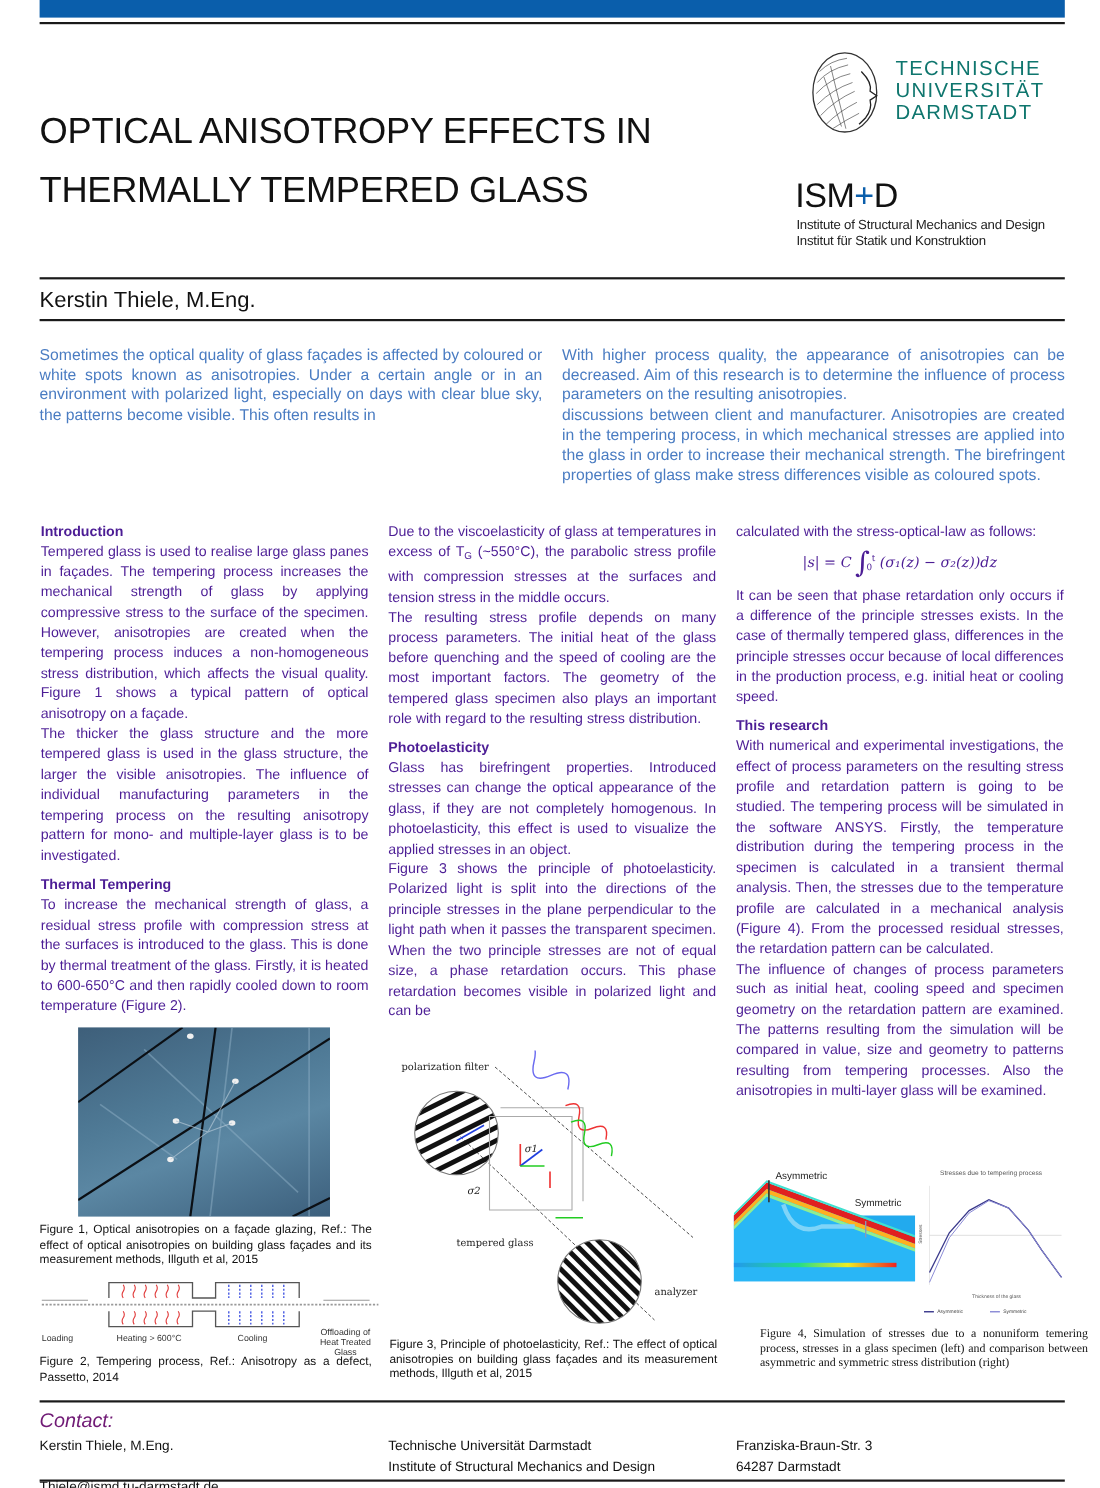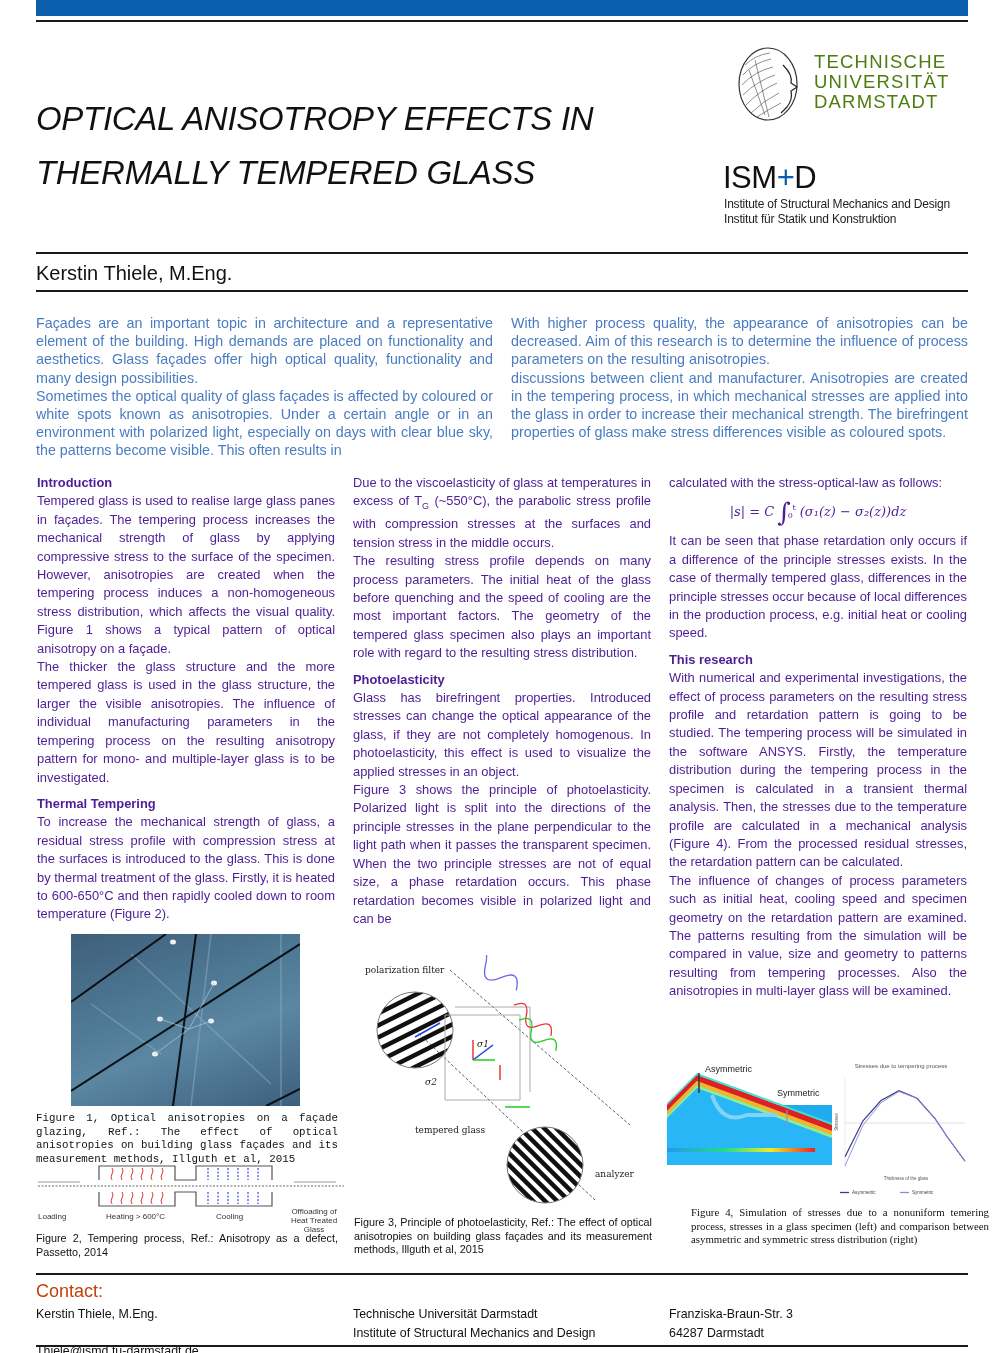--- a/index.html
+++ b/index.html
@@ -3,24 +3,24 @@
 <meta charset="utf-8">
 <style>
   * { box-sizing: border-box; margin: 0; padding: 0; }
   html, body { width: 1000px; height: 1353px; background: #ffffff; overflow: hidden; }
   body { position: relative; font-family: "Liberation Sans", sans-serif; color: #111; }
 
   .topbar { position: absolute; left: 36px; top: 0; width: 932px; height: 16px; background: #0a5eab; }
   .rule { position: absolute; left: 36px; width: 932px; height: 2px; background: #1a1a1a; }
 
   .title { position: absolute; left: 36px; top: 92px; width: 640px; font-size: 33px; line-height: 54px; font-weight: normal; letter-spacing: -0.3px; color: #111; }
-  .title .line { display: block; font-style: italic; }
+  .title .line { display: block; }
 
   .tud-logo { position: absolute; left: 735px; top: 45px; width: 70px; height: 78px; }
-  .tud-text { position: absolute; left: 814px; top: 52px; font-size: 18.5px; line-height: 20px; letter-spacing: 1.2px; color: #4d7c0f; }
+  .tud-text { position: absolute; left: 814px; top: 52px; font-size: 18.5px; line-height: 20px; letter-spacing: 1.2px; color: #0f766e; }
   .tud-text div { white-space: nowrap; }
 
   .ismd { position: absolute; left: 723px; top: 160px; font-size: 31px; color: #111; letter-spacing: -0.5px; }
   .ismd .plus { color: #0a5eab; }
   .ismd-sub { position: absolute; left: 724px; top: 197px; font-size: 12px; line-height: 15px; color: #222; letter-spacing: -0.2px; }
 
   .author { position: absolute; left: 36px; top: 262px; font-size: 20px; color: #111; }
 
   .abstract { position: absolute; top: 314px; width: 457px; font-size: 14.3px; line-height: 18.2px; color: #4a7cc2; text-align: justify; }
   .abstract p { margin: 0; }
@@ -40,21 +40,21 @@
   .caption { position: absolute; font-size: 10.8px; line-height: 13.5px; color: #111; text-align: justify; }
 
   .fig2 { position: absolute; left: 36px; top: 1160px; width: 310px; height: 68px; }
   .fig2 .lbl { position: absolute; font-size: 8px; color: #333; text-align: center; line-height: 9px; }
 
   .fig3 { position: absolute; left: 355px; top: 955px; width: 300px; height: 250px; }
   .fig4a { position: absolute; left: 667px; top: 1065px; width: 165px; height: 100px; }
   .fig4b { position: absolute; left: 830px; top: 1060px; width: 142px; height: 140px; }
   .fig4-label { position: absolute; font-size: 9px; color: #222; }
 
-  .contact-title { position: absolute; left: 36px; top: 1281px; font-size: 18px; color: #c2410c; }
+  .contact-title { position: absolute; left: 36px; top: 1281px; font-size: 18px; color: #701a75; font-style: italic; }
   .contact-line { position: absolute; font-size: 12.4px; color: #111; white-space: nowrap; }
 </style>
 </head>
 <body>
 
 <div class="topbar"></div>
 <div class="rule" style="top:20px;height:2px;"></div>
 
 <h1 class="title">
   <span class="line">OPTICAL ANISOTROPY EFFECTS IN</span>
@@ -86,21 +86,20 @@
 <div class="ismd-sub">
   <div>Institute of Structural Mechanics and Design</div>
   <div>Institut für Statik und Konstruktion</div>
 </div>
 
 <div class="rule" style="top:252px;"></div>
 <div class="author">Kerstin Thiele, M.Eng.</div>
 <div class="rule" style="top:290px;"></div>
 
 <div class="abstract" style="left:36px;">
-  <p>Façades are an important topic in architecture and a representative element of the building. High demands are placed on functionality and aesthetics. Glass façades offer high optical quality, functionality and many design possibilities.</p>
   <p>Sometimes the optical quality of glass façades is affected by coloured or white spots known as anisotropies. Under a certain angle or in an environment with polarized light, especially on days with clear blue sky, the patterns become visible. This often results in</p>
 </div>
 <div class="abstract" style="left:511px;">
   <p>With higher process quality, the appearance of anisotropies can be decreased. Aim of this research is to determine the influence of process parameters on the resulting anisotropies.</p>
   <p>discussions between client and manufacturer. Anisotropies are created in the tempering process, in which mechanical stresses are applied into the glass in order to increase their mechanical strength. The birefringent properties of glass make stress differences visible as coloured spots.</p>
 </div>
 
 <div class="col" style="left:37px;">
   <h3>Introduction</h3>
   <p>Tempered glass is used to realise large glass panes in façades. The tempering process increases the mechanical strength of glass by applying compressive stress to the surface of the specimen. However, anisotropies are created when the tempering process induces a non-homogeneous stress distribution, which affects the visual quality. Figure 1 shows a typical pattern of optical anisotropy on a façade.</p>
@@ -155,21 +154,21 @@
       <ellipse cx="84" cy="120" rx="3" ry="2.5"></ellipse>
     </g>
     <g stroke="#b4c8d6" stroke-width="1" opacity="0.7">
       <line x1="89" y1="85" x2="118" y2="95"></line>
         <line x1="140" y1="87" x2="118" y2="95"></line>
       <line x1="143" y1="49" x2="118" y2="95"></line>
         <line x1="84" y1="120" x2="118" y2="95"></line>
     </g>
   </svg>
 </div>
-<div class="caption" style="left:36px;top:1112px;width:302px;font-family:Liberation Mono, monospace;">Figure 1, Optical anisotropies on a façade glazing, Ref.: The effect of optical anisotropies on building glass façades and its measurement methods, Illguth et al, 2015</div>
+<div class="caption" style="left:36px;top:1112px;width:302px;">Figure 1, Optical anisotropies on a façade glazing, Ref.: The effect of optical anisotropies on building glass façades and its measurement methods, Illguth et al, 2015</div>
 
 <div class="fig2">
   <svg width="310" height="48" viewBox="0 0 310 48">
     <line x1="2" y1="26" x2="308" y2="26" stroke="#999" stroke-width="1.5" stroke-dasharray="2 1.5"></line>
     <line x1="2" y1="22" x2="44" y2="22" stroke="#999" stroke-width="1"></line>
     <line x1="258" y1="22" x2="300" y2="22" stroke="#999" stroke-width="1"></line>
     <path d="M63 20 V6 H139 V20 H160 V6 H236 V20" fill="none" stroke="#555" stroke-width="1.2"></path>
     <path d="M63 32 V46 H139 V32 H160 V46 H236 V32" fill="none" stroke="#555" stroke-width="1.2"></path>
     <g stroke="#e03a3a" stroke-width="1" fill="none">
       <path d="M76 8 q2 3 0 6 q-2 3 0 6"></path>

